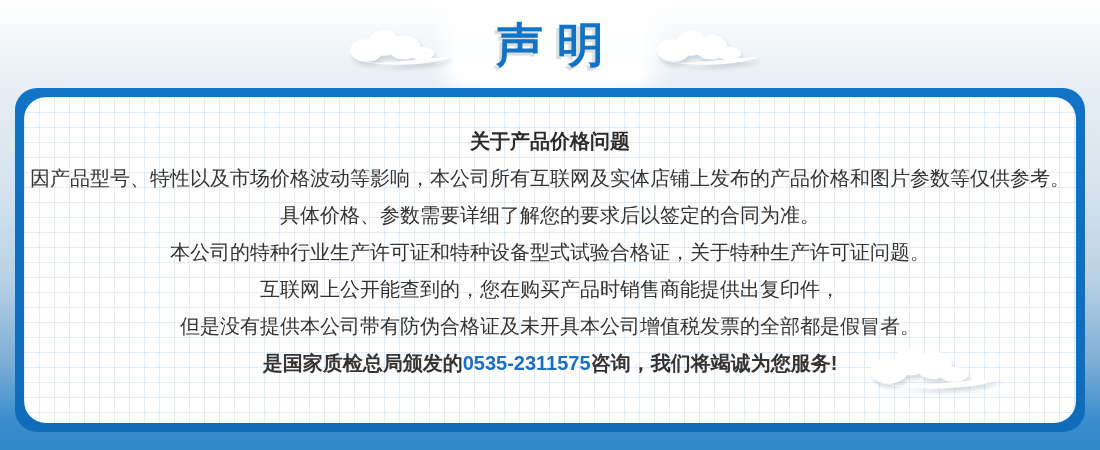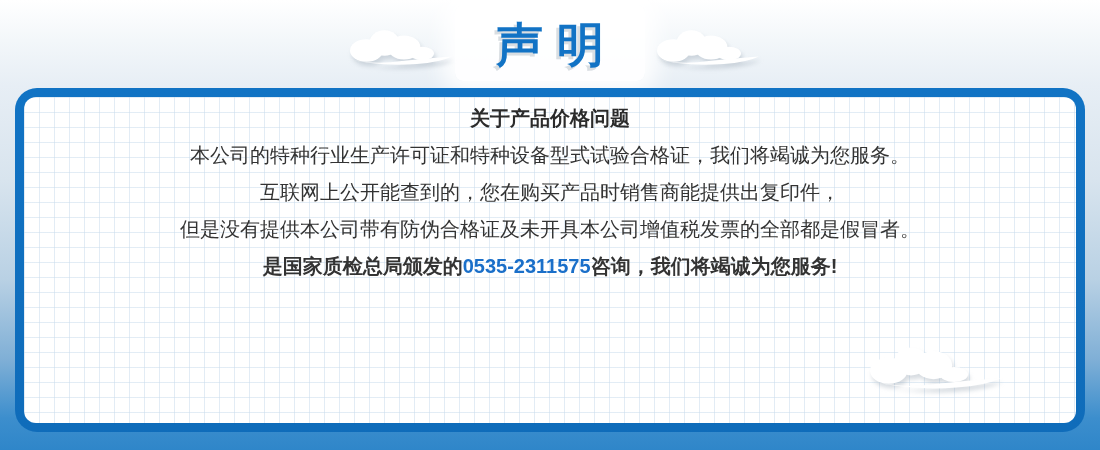--- a/index.html
+++ b/index.html
@@ -30,26 +30,26 @@
   .cloud-right { left: 645px; top: 20px; width: 120px; height: 52px; }
   .cloud-bottom { left: 855px; top: 342px; width: 165px; height: 56px; }
 
   
   .panel {
     position: absolute; left: 15px; top: 88px; width: 1070px; height: 344px;
     background: linear-gradient(180deg, #1173c4 0%, #0f6cba 100%);
     border-radius: 22px; padding: 9px;
   }
   .panel-inner {
-    width: 100%; height: 100%; border-radius: 12px; background-color: #ffffff;
+    width: 100%; height: 100%; border-radius: 22px; background-color: #ffffff;
     background-image:
       linear-gradient(to right, rgba(203,221,237,0.55) 1px, transparent 1px),
       linear-gradient(to bottom, rgba(203,221,237,0.55) 1px, transparent 1px);
     background-size: 15px 15px;
-    text-align: center; padding-top: 3px; position: relative;
+    text-align: center; padding-top: 26px; position: relative;
   }
   .line {
     height: 37px; line-height: 37px; font-size: 20px; color: #333333;
     white-space: nowrap;
   }
   .heading { font-weight: bold; color: #2b2b2b; }
   .footer-line { font-weight: bold; font-size: 20px; }
   .phone { color: #1a6fc9; font-weight: bold; margin-top: 24px; }
 
   .footer-strip { position: absolute; left: 0; bottom: 0; width: 100%; height: 18px; }
@@ -80,22 +80,24 @@
       <ellipse cx="112" cy="40" rx="16" ry="9"></ellipse>
       <path d="M8 46 Q 45 56 85 50 Q 120 46 152 44 Q 135 52 105 54 Q 55 58 8 46 Z"></path>
     </g>
   </svg>
 </div>
 
 <div class="panel">
   <div class="panel-inner">
 
     <div class="line heading">关于产品价格问题</div>
+    <div class="line">因产品型号、特性以及市场价格波动等影响，本公司所有互联网及实体店铺上发布的产品价格和图片参数等仅供参考。</div>
+    <div class="line">具体价格、参数需要详细了解您的要求后以签定的合同为准。</div>
 
-    <div class="line">本公司的特种行业生产许可证和特种设备型式试验合格证，我们将竭诚为您服务。</div>
+    <div class="line">本公司的特种行业生产许可证和特种设备型式试验合格证，关于特种生产许可证问题。</div>
     <div class="line">互联网上公开能查到的，您在购买产品时销售商能提供出复印件，</div>
     <div class="line">但是没有提供本公司带有防伪合格证及未开具本公司增值税发票的全部都是假冒者。</div>
 
     <div class="line footer-line">
       <span>是国家质检总局颁发的</span><span class="phone">0535-2311575</span><span>咨询，我们将竭诚为您服务!</span>
     </div>
 
     <svg class="cloud cloud-bottom" viewBox="0 0 160 60" style="left:auto;right:60px;top:auto;bottom:28px;">
       <g fill="#ffffff">
         <ellipse cx="32" cy="34" rx="20" ry="14"></ellipse>

